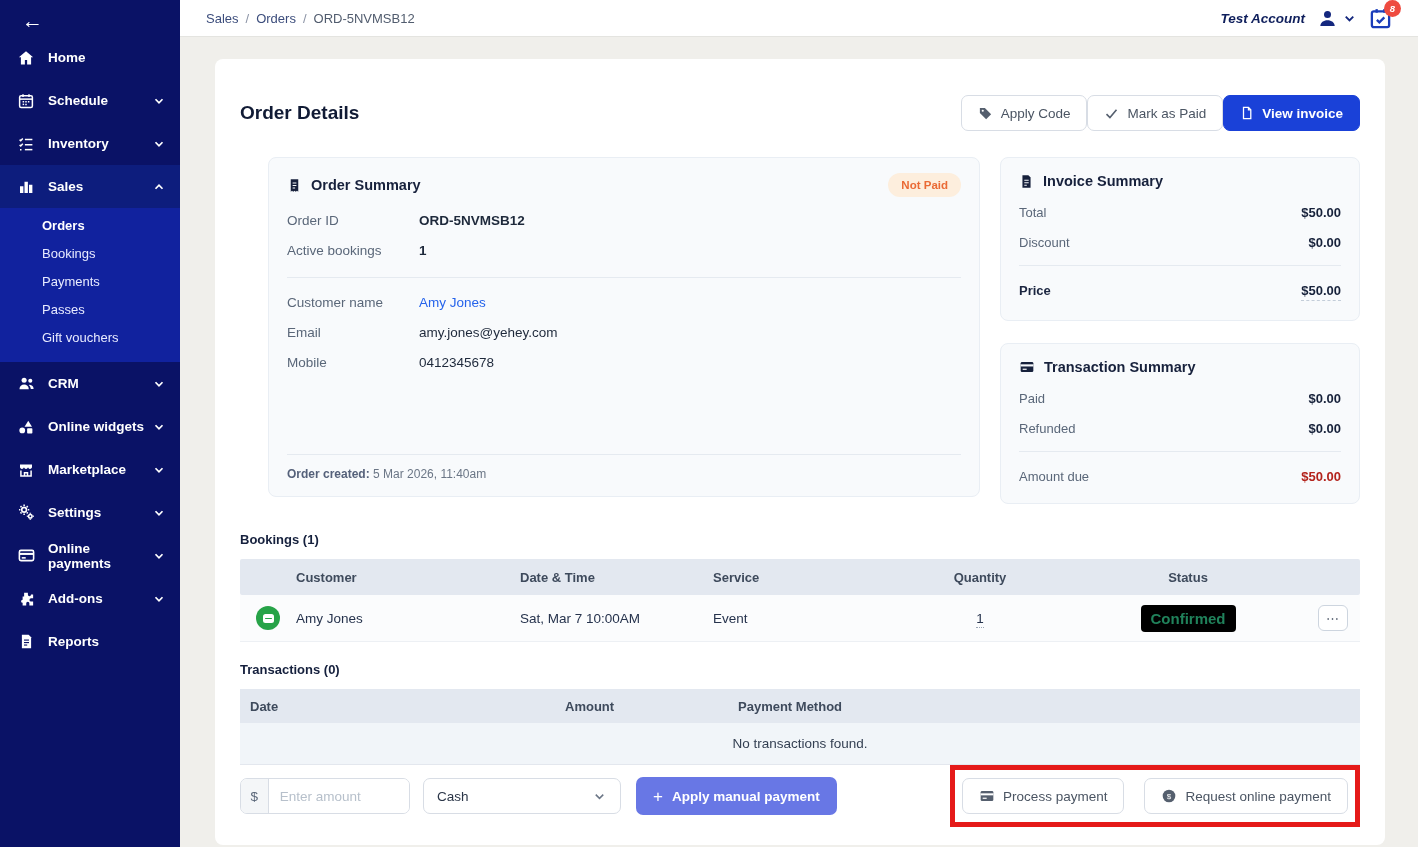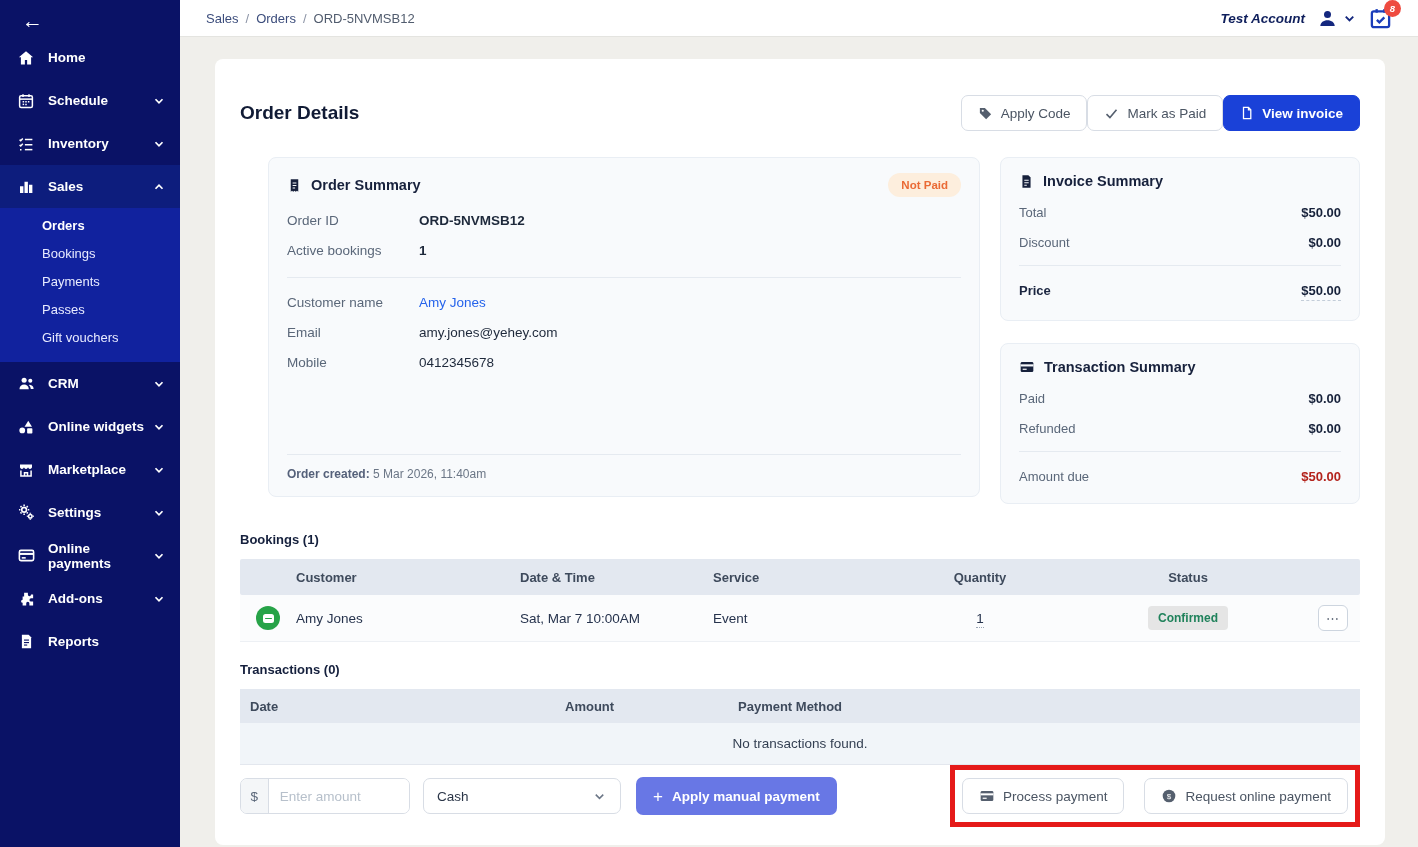--- a/index.html
+++ b/index.html
@@ -65,21 +65,21 @@
   
   .section-heading { font-size:13px; font-weight:700; color:#15203d; margin:2px 0 12px; }
   .bk-grid { display:grid; grid-template-columns:56px 224px 193px 137px 260px 156px 1fr; align-items:center; }
   .thead { background:#e3e8f0; height:36px; font-size:13px; font-weight:700; color:#3e4a5c; border-radius:2px; }
   .trow { height:47px; background:#fbfcfd; border-bottom:1px solid #edf0f4; font-size:13.5px; color:#26334d; }
   .cell-center { text-align:center; }
   .avatar { width:24px; height:24px; border-radius:50%; background:#27a348; margin-left:16px; display:flex; align-items:center; justify-content:center; }
   .avatar-glyph { width:11px; height:9px; background:#fff; border-radius:2.5px; position:relative; }
   .avatar-glyph::after { content:""; position:absolute; left:2px; right:2px; top:4px; height:1.8px; background:#27a348; border-radius:1px; }
   .qty-underline { border-bottom:1px dotted #9aa6b5; padding-bottom:1px; }
-  .badge-confirmed { display:inline-block; background:#e5e5e5; color:#20825b; font-size:12px; font-weight:700; padding:5px 10px; border-radius:4px; }
+  .badge-confirmed { display:inline-block; background:#000000; color:#20825b; font-size:15px; font-weight:700; padding:5px 10px; border-radius:4px; }
   .row-actions { display:flex; justify-content:flex-end; padding-right:12px; }
   .ellipsis-btn { width:30px; height:26px; border:1px solid #cdd5df; border-radius:6px; background:#fff; color:#3e4a5c; font-size:13px; line-height:1; cursor:pointer; letter-spacing:1px; }
   .tx-grid { display:grid; grid-template-columns:325px 173px 1fr; align-items:center; }
   .tx-grid .cell:first-child { padding-left:10px; }
   .thead2 { background:#e3e8f0; height:34px; font-size:13px; font-weight:700; color:#3e4a5c; }
   .empty-row { height:42px; background:#f1f5f9; border-bottom:1px solid #e3e7ee; display:flex; align-items:center; justify-content:center; font-size:13.5px; color:#333f52; }
   
   .payment-bar { margin-top:auto; display:flex; align-items:center; }
   .amount-group { display:flex; height:36px; border:1px solid #d8dde5; border-radius:7px; overflow:hidden; width:170px; background:#fff; }
   .currency { width:34px; background:#f4f6f8; border-right:1px solid #d8dde5; display:flex; align-items:center; justify-content:center; color:#5a6779; font-size:13.5px; }

